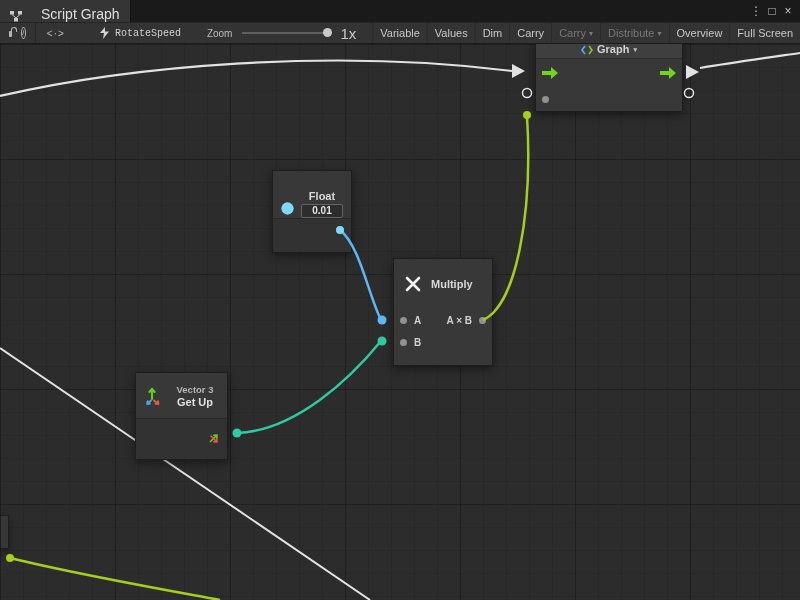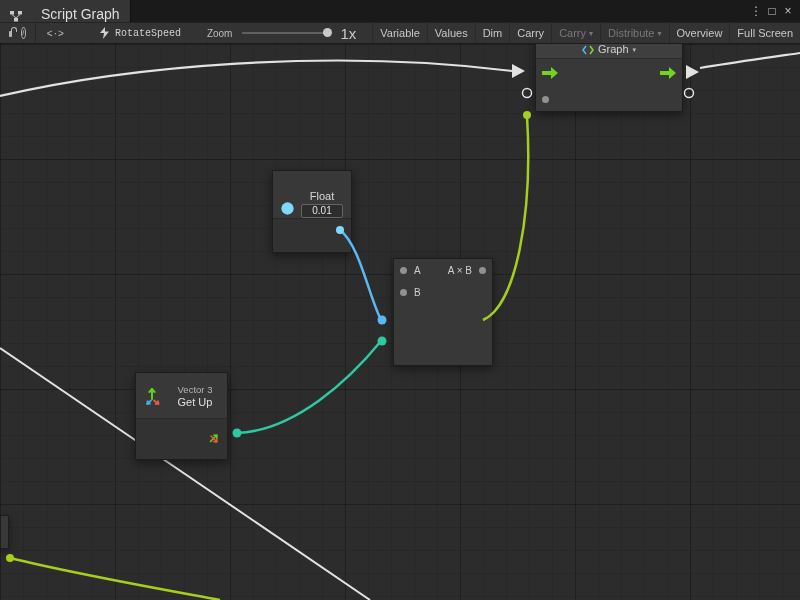--- a/index.html
+++ b/index.html
@@ -49,21 +49,21 @@
   .wires-top { z-index:4; }
 
   
   .group { position:absolute; left:330px; top:344px; width:470px; height:212px; z-index:1;
            background:rgba(44,62,80,0.62); border:1px solid rgba(110,150,190,0.40); }
   .group-header { height:23px; background:rgba(28,45,62,0.95); border-bottom:1px solid rgba(18,30,44,0.9);
                   display:flex; align-items:center; padding-left:13px; font-size:12px; color:#e8eef4; }
 
   
   .node { position:absolute; background:#383838; border:1px solid #1d1d1d; color:#d6d6d6;
-          box-shadow:0 3px 9px rgba(0,0,0,0.45); z-index:3; }
+          box-shadow:0 3px 9px rgba(0,0,0,0.45); z-index:3;font-weight:bold; }
   .dot { width:7px; height:7px; border-radius:50%; background:#919191; flex:none; }
 
   
   .ev-node { left:535px; top:-10px; width:148px; }
   .ev-header { height:24px; background:#3f3f3f; border-bottom:1px solid #2b2b2b;
                display:flex; align-items:flex-end; justify-content:center; gap:4px;
                padding-bottom:3px; font-size:11px; color:#d2d2d2; }
   .ev-header .caret { font-size:7px; color:#bbb; padding-bottom:1px; }
   .ev-flow { height:28px; display:flex; align-items:center; justify-content:space-between; padding:0 6px; }
   .ev-var { height:20px; display:flex; align-items:center; gap:5px; padding:0 6px; }
@@ -205,20 +205,26 @@
         </svg>
         <span class="float-col">
           <span class="float-title">Float</span>
           <span class="float-value">0.01</span>
         </span>
       </div>
       <div class="float-strip"></div>
     </div>
 
     <div class="node mul-node">
+      <div class="mul-header">
+        <svg width="18" height="18" viewBox="0 0 18 18">
+          <path d="M3 3 L15 15 M15 3 L3 15" stroke="#f0f0f0" stroke-width="2.6" stroke-linecap="round"></path>
+        </svg>
+        <span class="mul-title">Multiply</span>
+      </div>
       <div class="mul-row">
         <span class="dot"></span>
         <span>A</span>
         <span class="spacer"></span>
         <span>A × B</span>
         <span class="dot"></span>
       </div>
       <div class="mul-row">
         <span class="dot"></span>
         <span>B</span>

